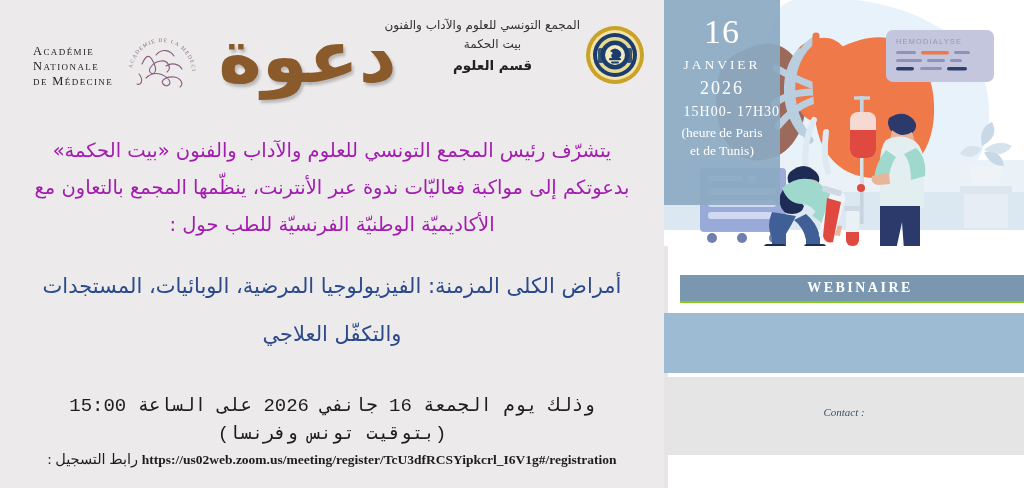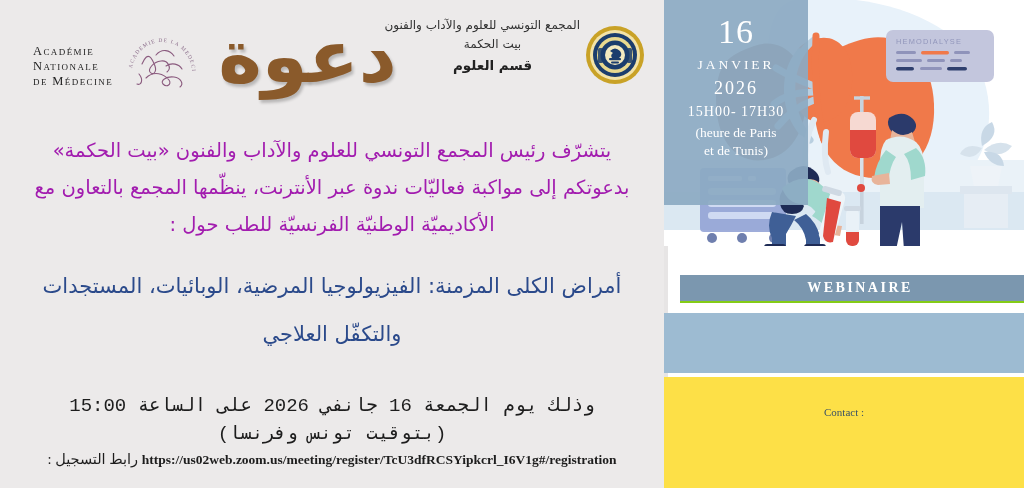--- a/index.html
+++ b/index.html
@@ -75,29 +75,29 @@
   }
   .reg-line .url{font-family:"Liberation Serif", serif;font-weight:700;font-size:13.5px;direction:ltr;unicode-bidi:embed;}
 
   
   .right{position:absolute;left:664px;top:0;width:360px;height:488px;background:#ffffff;overflow:hidden;}
 
   .illus{position:absolute;left:0;top:0;width:360px;height:246px;background:#ffffff;overflow:hidden;}
   .illus svg{position:absolute;left:0;top:0;}
 
   .date-panel{
-    position:absolute;left:0;top:0;width:144px;height:205px;
+    position:absolute;left:0;top:0;width:116px;height:205px;
     background:rgba(140,170,195,.93);
     color:#ffffff;text-align:center;
     font-family:"Liberation Serif", serif;
   }
   .date-panel .daynum{font-size:34px;line-height:44px;margin-top:10px;font-weight:400;letter-spacing:1px;}
   .date-panel .month{font-size:13.5px;letter-spacing:3px;line-height:22px;}
   .date-panel .year{font-size:18px;letter-spacing:2px;line-height:24px;}
-  .date-panel .hours{font-size:14px;letter-spacing:1px;line-height:24px;}
+  .date-panel .hours{font-size:14px;letter-spacing:1px;line-height:24px;text-align:right;}
   .date-panel .tz{font-size:13.5px;line-height:18px;padding:0 12px;}
 
   .webinaire-band{
     position:absolute;left:16px;top:227px;width:360px;height:26px;
     background:rgba(90,125,155,.80);
     color:#ffffff;
     font-family:"Liberation Serif", serif;
     font-weight:700;font-size:14px;letter-spacing:2.5px;
     display:flex;align-items:center;justify-content:center;
     border-bottom:2px solid #84cc16;
@@ -107,22 +107,22 @@
     position:absolute;left:0;top:256px;width:360px;height:52px;
     background:#46749b;color:#ffffff;
     font-family:"Liberation Serif", serif;
     text-align:center;padding-top:4px;box-sizing:border-box;
   }
   .title-band .t1{font-size:15px;font-weight:700;line-height:21px;}
   .title-band .t2{font-size:11.5px;font-weight:700;line-height:14px;padding:0 6px;}
 
   .mid-band{position:absolute;left:0;top:313px;width:360px;height:60px;background:#9dbbd2;}
   .contact-band{
-    position:absolute;left:0;top:377px;width:360px;height:111px;background:#fde047;
-    text-align:center;font-family:"Liberation Serif", serif;color:#3a5266;
+    position:absolute;left:0;top:377px;width:360px;height:78px;background:#e5e5e5;
+    text-align:center;font-family:"Liberation Serif", serif;color:#3a5266;font-style:italic;
   }
   .contact-band .c1{font-size:11px;line-height:16px;margin-top:27px;}
   .contact-band .c2{font-size:11.5px;line-height:16px;}
 
   .edge-strip{position:absolute;left:0;top:0;width:4px;height:488px;background:#e7e5e5;}
 </style>
 </head>
 <body>
 
 <div class="poster">

